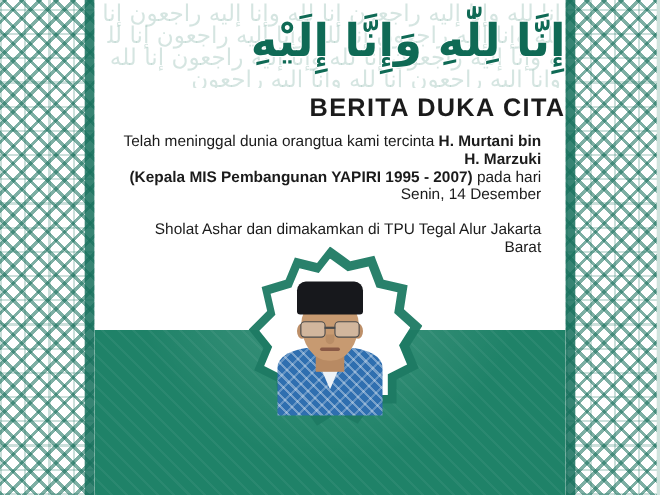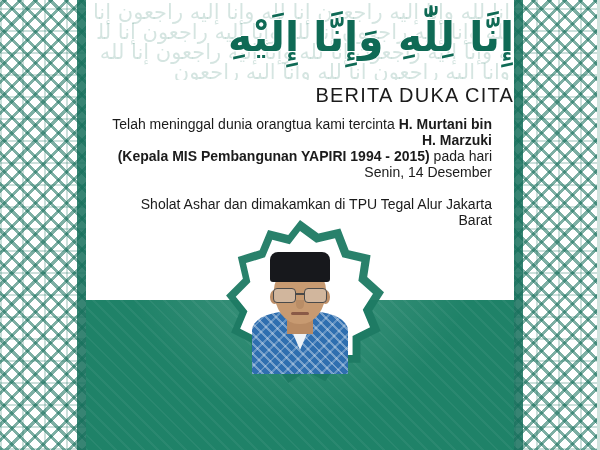--- a/index.html
+++ b/index.html
@@ -92,22 +92,22 @@
     font-size: 41px;
     line-height: 62px;
     direction: rtl;
     font-weight: bold;
     text-shadow: 0 1px 0 #ffffff, 0 -1px 0 #ffffff, 1px 0 0 #ffffff, -1px 0 0 #ffffff;
   }
 
   
   .headline {
     margin-top: 4px;
-    font-size: 20px;
-    font-weight: normal;
+    font-size: 23px;
+    font-weight: bold;
     letter-spacing: 1.2px;
     color: #1b1b1b;
   }
 
   
   .obit-text {
     margin: 9px 22px 0 22px;
     font-size: 14px;
     line-height: 16px;
     color: #1b1b1b;
@@ -334,21 +334,21 @@
 
     <div class="calligraphy-band">
       <div class="bg-script">إنا لله وإنا إليه راجعون إنا لله وإنا إليه راجعون إنا لله وإنا إليه راجعون إنا لله وإنا إليه راجعون إنا لله وإنا إليه راجعون إنا لله وإنا إليه راجعون إنا لله وإنا إليه راجعون إنا لله وإنا إليه راجعون</div>
       <div class="main-script">إِنَّا لِلّٰهِ وَإِنَّا إِلَيْهِ رَاجِعُونَ</div>
     </div>
 
     <div class="headline">BERITA DUKA CITA</div>
 
     <div class="obit-text">
       <span>Telah meninggal dunia orangtua kami tercinta </span><b>H. Murtani bin H. Marzuki</b><br>
-      <b>(Kepala MIS Pembangunan YAPIRI 1994 - 2015)</b><span> pada hari Senin, 14 Desember</span><br>
+      <b>(Kepala MIS Pembangunan YAPIRI 1995 - 2007)</b><span> pada hari Senin, 14 Desember</span><br>
       <br>
       <span>Sholat Ashar dan dimakamkan di TPU Tegal Alur Jakarta Barat</span>
     </div>
 
     <div class="portrait-wrap">
       <div class="medallion"></div>
       <div class="medallion-inner"></div>
       <div class="photo">
         <div class="ph-shirt"></div>
         <div class="ph-collar"></div>

